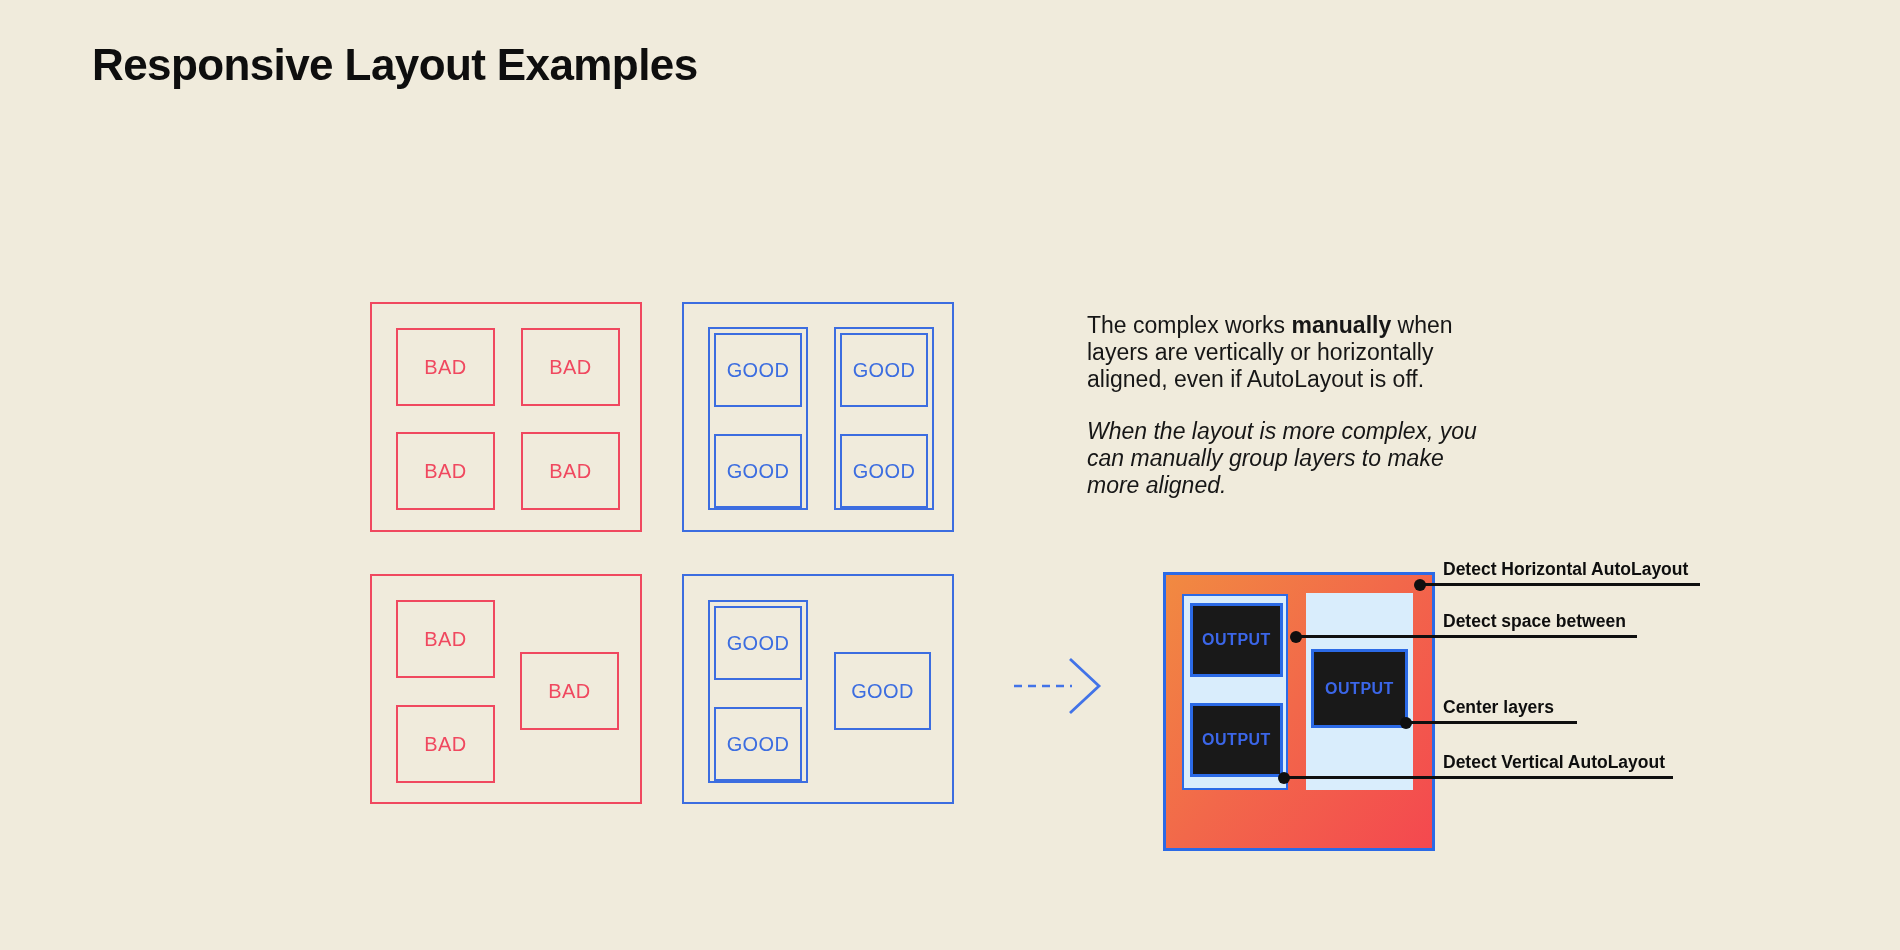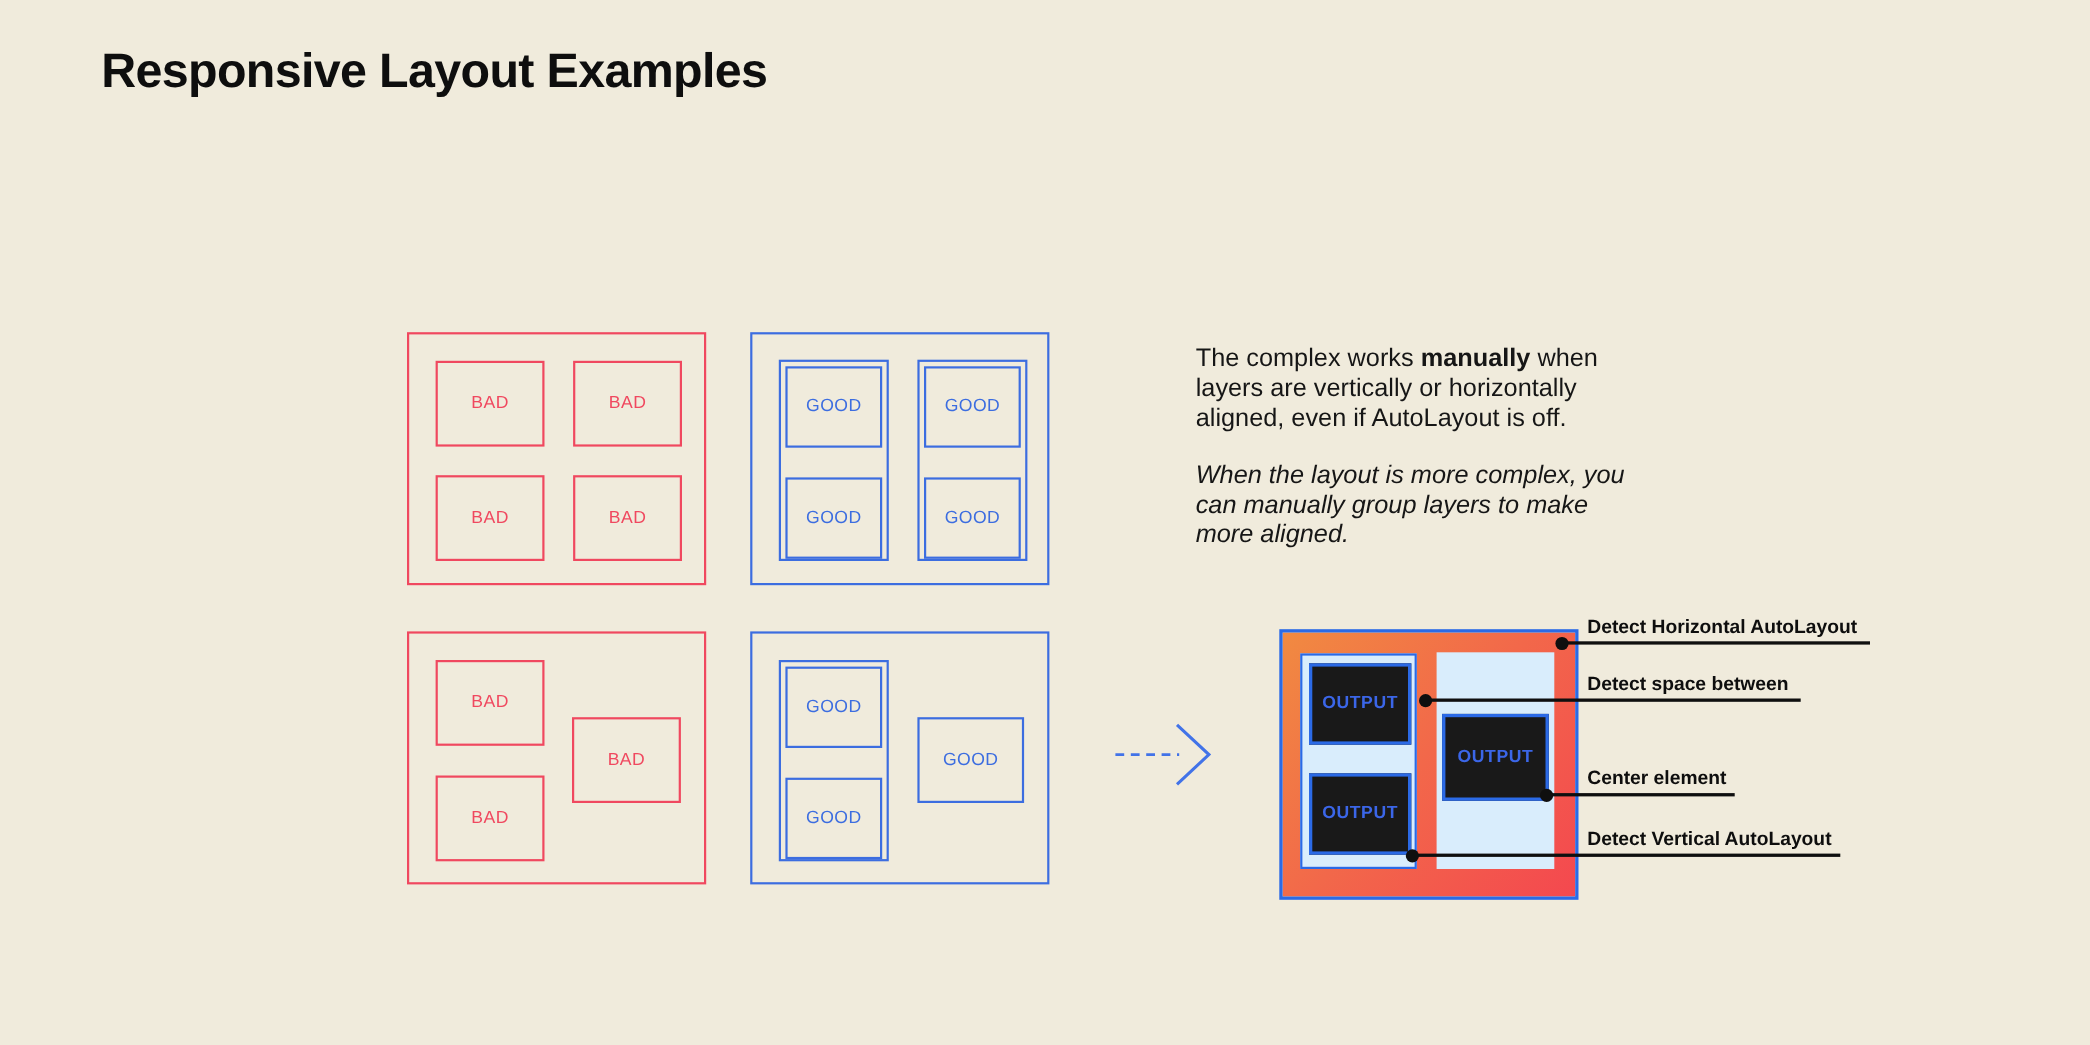--- a/index.html
+++ b/index.html
@@ -16,38 +16,38 @@
     font-size:44px; font-weight:700; letter-spacing:-0.6px; color:#0e0e0e;margin-left:44px;
   }
 
   
   .group { position:absolute; width:272px; height:230px; border:2px solid; background:transparent; }
   .group.red  { border-color:#f0485f; }
   .group.blue { border-color:#3c6de0; }
 
   .cell {
     position:absolute; display:flex; align-items:center; justify-content:center;
-    border:2px solid; font-size:16px; font-weight:500; letter-spacing:0.4px;
+    border:2px solid; font-size:20px; font-weight:500; letter-spacing:0.4px;
   }
   .cell.red  { border-color:#f0485f; color:#f0485f; }
   .cell.blue { border-color:#3c6de0; color:#3c6de0; }
 
   .wrapper { position:absolute; border:2px solid #3c6de0; }
 
   
   .description { position:absolute; left:1087px; top:312px; width:480px; font-size:23px; line-height:27px; color:#161616; }
   .description p + p { margin-top:25px;font-style:italic; }
   .description b { font-weight:700; }
 
   
   .arrow-wrap { position:absolute; left:1010px; top:650px; width:96px; height:72px; }
 
   
   .output {
-    position:absolute; left:1163px; top:572px; width:272px; height:246px;
+    position:absolute; left:1163px; top:572px; width:272px; height:279px;
     border:3px solid #2b6ae6;
     background:linear-gradient(130deg, #f18a41 0%, #f2684a 48%, #f4484f 100%);
     z-index:1;
   }
   .panel { position:absolute; background:#d9edfc; }
   .panel.bordered { border:2px solid #2b6ae6; }
   .dark-box {
     position:absolute; background:#191919; border:3px solid #2b6ae6;
     display:flex; align-items:center; justify-content:center;
     color:#3b66e8; font-size:16px; font-weight:700; letter-spacing:0.5px;
@@ -124,17 +124,17 @@
 <div class="conn-dot" style="left:1414px; top:579px;"></div>
 <div class="conn-line" style="left:1420px; top:583px; width:280px;"></div>
 <div class="conn-label" style="left:1443px; top:559px;">Detect Horizontal AutoLayout</div>
 
 <div class="conn-dot" style="left:1290px; top:631px;"></div>
 <div class="conn-line" style="left:1296px; top:635px; width:341px;"></div>
 <div class="conn-label" style="left:1443px; top:611px;text-align:right;">Detect space between</div>
 
 <div class="conn-dot" style="left:1400px; top:717px;"></div>
 <div class="conn-line" style="left:1406px; top:721px; width:171px;"></div>
-<div class="conn-label" style="left:1443px; top:697px;">Center element</div>
+<div class="conn-label" style="left:1443px; top:697px;">Center layers</div>
 
 <div class="conn-dot" style="left:1278px; top:772px;"></div>
 <div class="conn-line" style="left:1284px; top:776px; width:389px;"></div>
 <div class="conn-label" style="left:1443px; top:752px;">Detect Vertical AutoLayout</div>
 
 </body></html>

